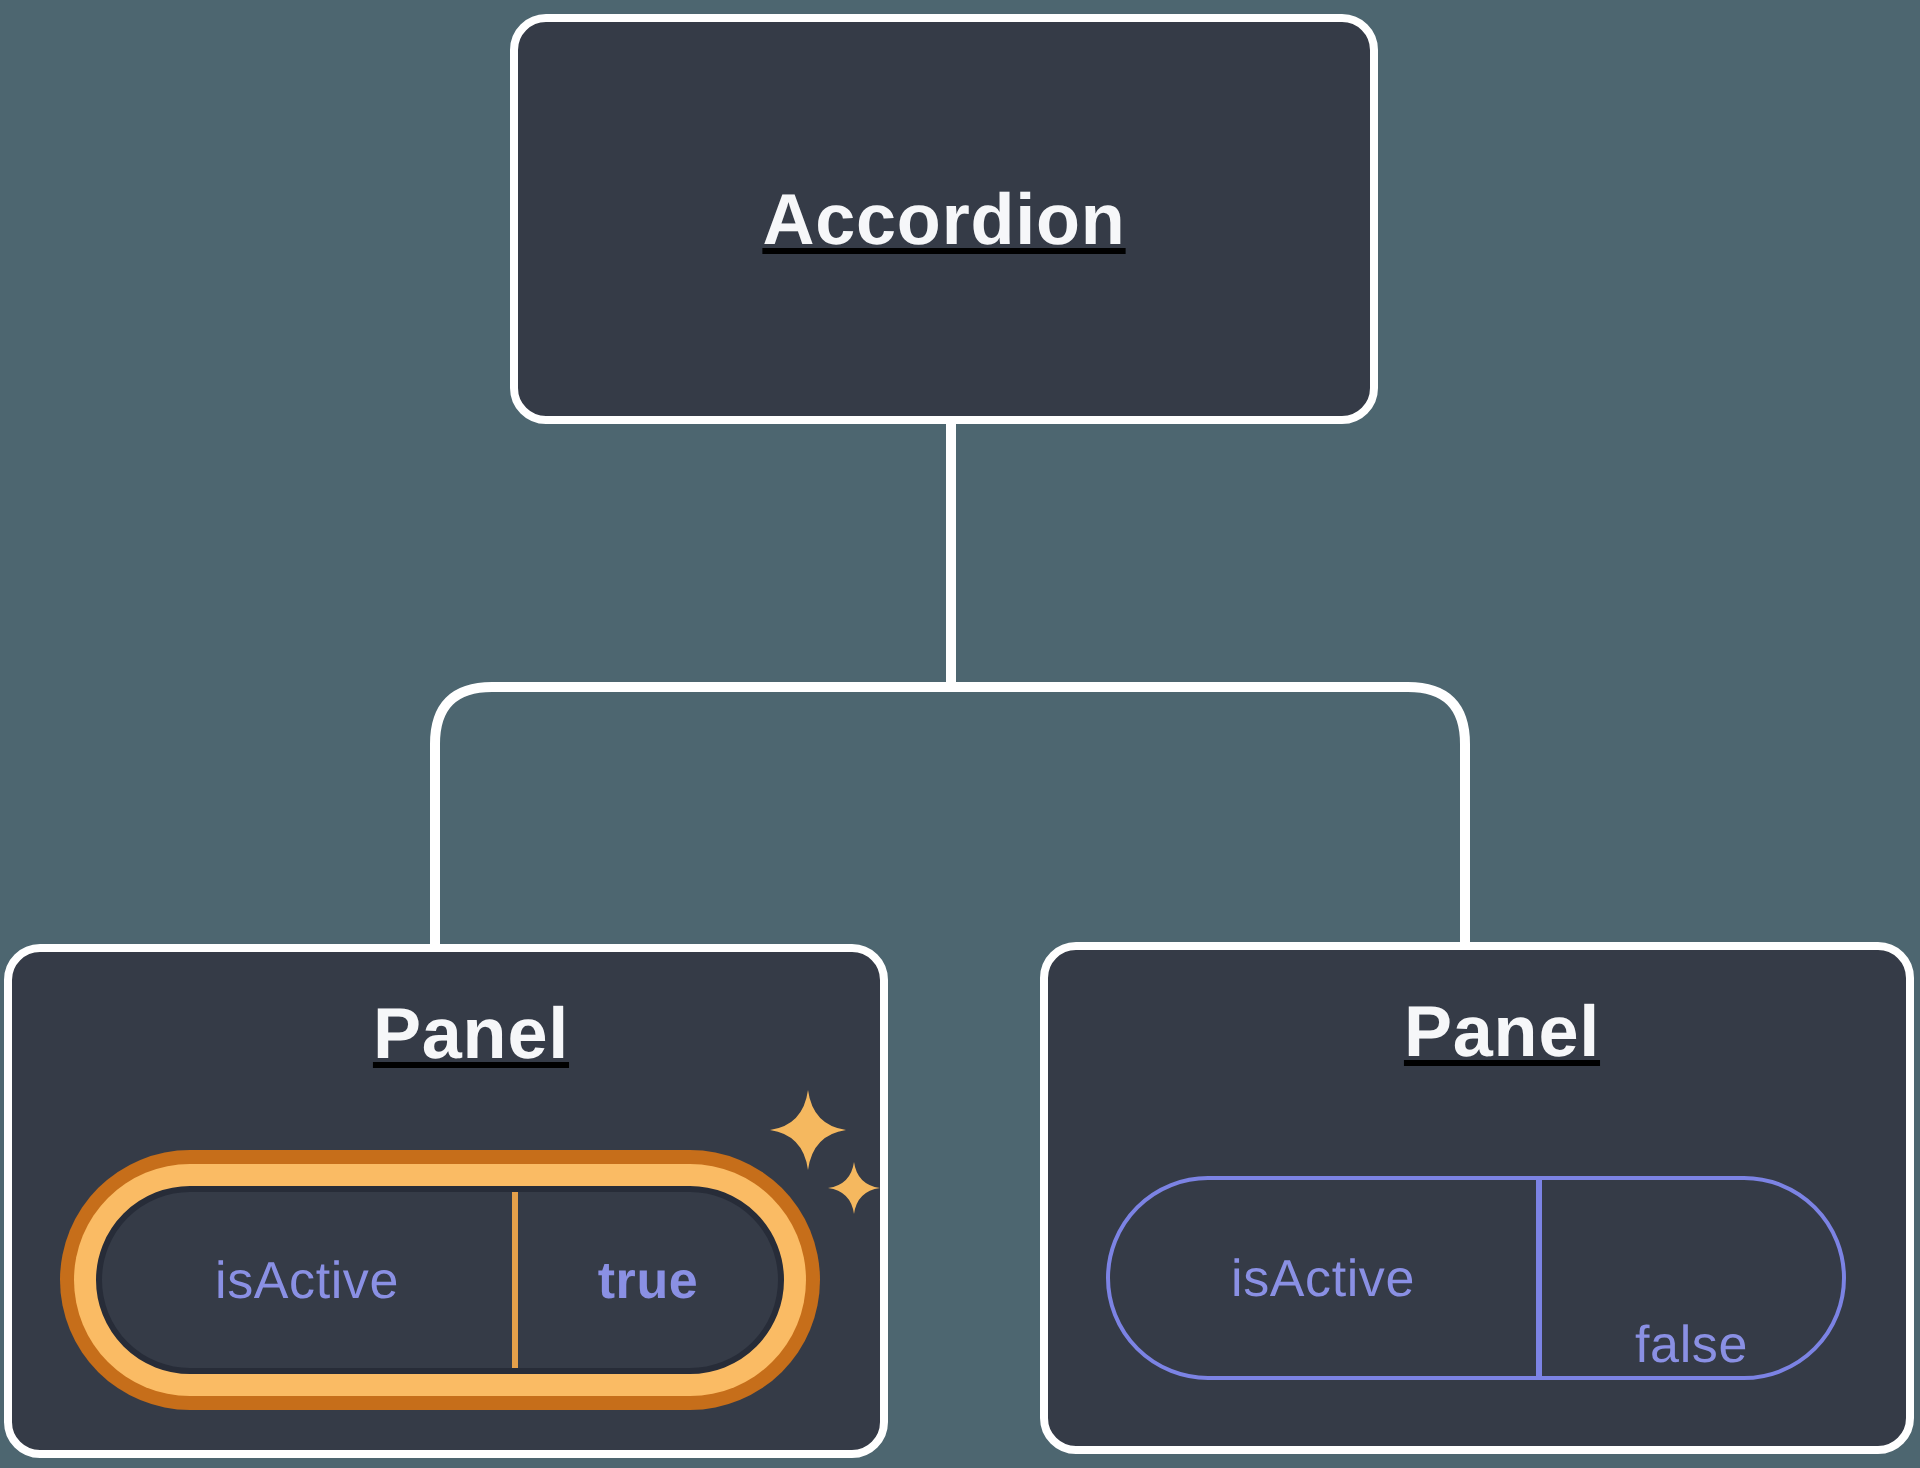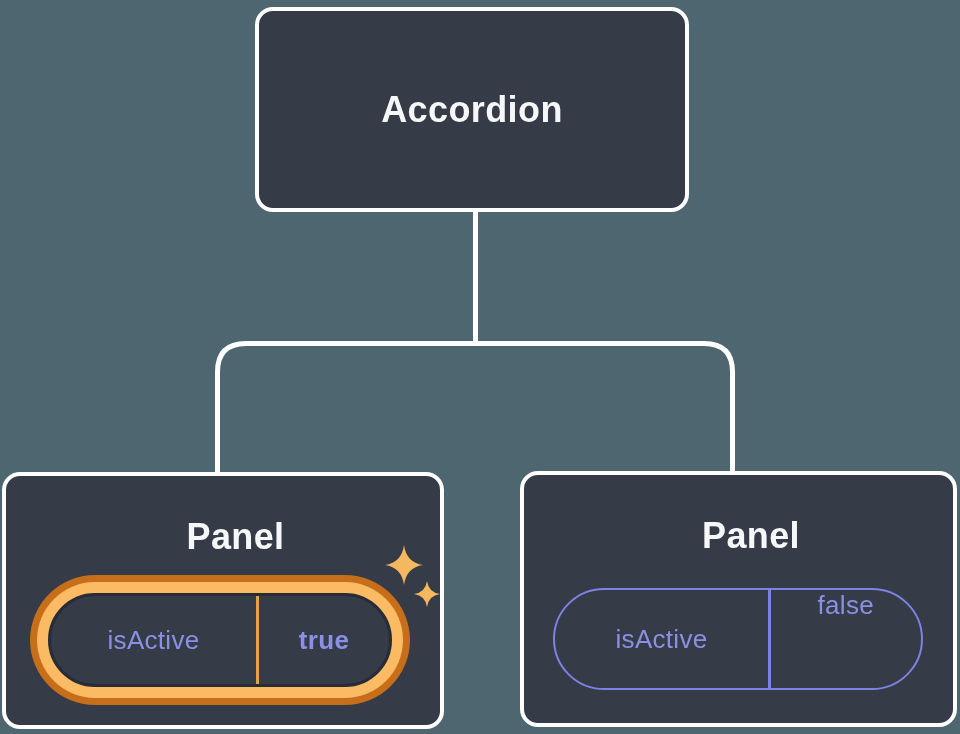--- a/index.html
+++ b/index.html
@@ -37,20 +37,21 @@
   .connectors path {
     fill: none;
     stroke: var(--connector);
     stroke-width: 5;
   }
   .box {
     position: absolute;
     background: var(--box-fill);
     border: 4px solid var(--box-border);
     border-radius: 18px;
+    text-decoration: underline;
   }
   .box-accordion {
     left: 255px; top: 7px;
     width: 434px; height: 205px;
     display: flex;
     align-items: center;
     justify-content: center;
   }
   .box-panel-left {
     left: 2px; top: 472px;
@@ -61,21 +62,21 @@
     width: 437px; height: 256px;
   }
   .box-title {
     color: var(--title-text);
     font-size: 36px;
     font-weight: 600;
     letter-spacing: 0.4px;
     line-height: 54px;
     text-align: center;
   }
-  .panel-title { padding-top: 34px; margin-left: 25px; }
+  .panel-title { padding-top: 14px; margin-left: 25px; }
 
   
   .pill-active {
     position: absolute;
     left: 24px; top: 99px;
     width: 380px; height: 130px;
     border-radius: 65px;
     background: var(--highlight-ring-outer);
     padding: 7px;
   }
@@ -124,21 +125,21 @@
   }
   .pill-inactive .cell-name {
     width: 213px;
     display: flex;
     align-items: center;
     justify-content: center;
   }
   .pill-inactive .cell-value {
     flex: 1;
     display: flex;
-    align-items: flex-start;
+    align-items: flex-end;
     justify-content: center;
   }
   .divider-purple {
     width: 2.5px;
     background: var(--pill-border);
   }
 
   .state-text {
     color: var(--state-text);
     font-size: 26px;

